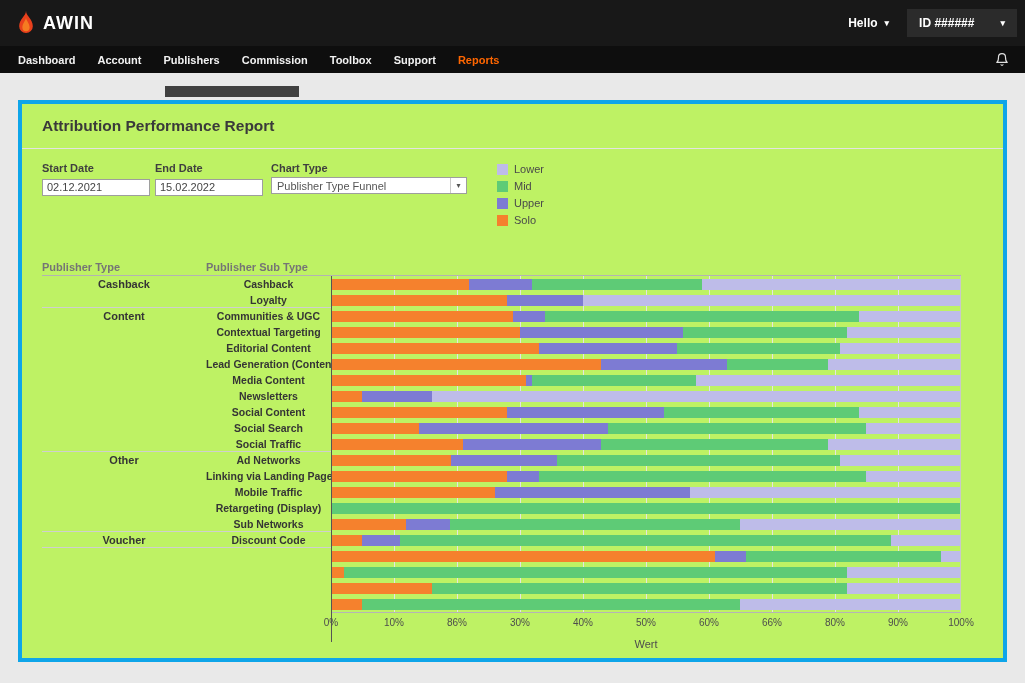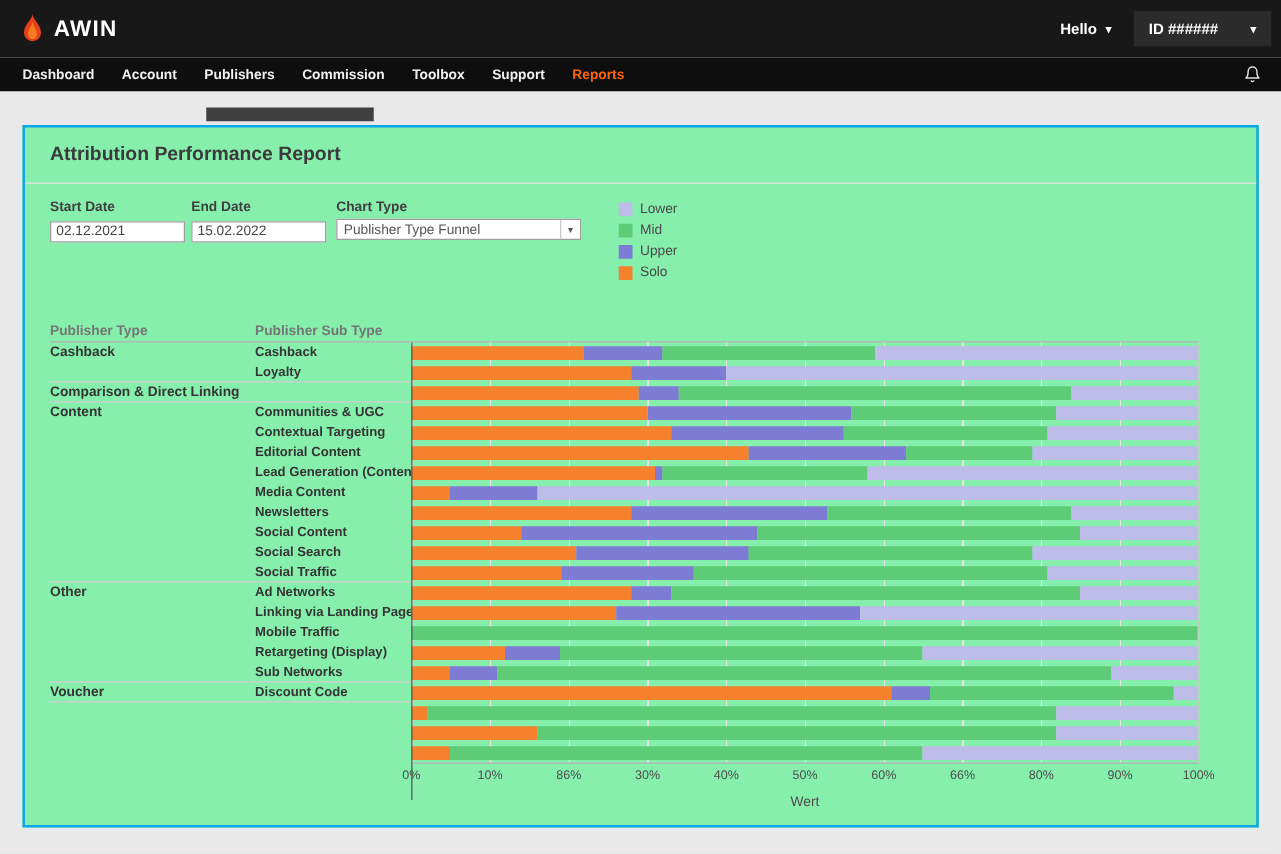--- a/index.html
+++ b/index.html
@@ -26,21 +26,21 @@
   .nav-item { color:#f2f2f2; font-weight:700; font-size:11px; margin-right:22px;
               cursor:pointer; white-space:nowrap;text-align:right; }
   .nav-item.active { color:#ff6600; }
   .bell { margin-left:auto; display:flex; align-items:center; cursor:pointer; }
 
   .dark-strip { position:absolute; left:165px; top:86px; width:134px; height:11px;
                 background:#404040; }
 
   
   .card { position:relative; margin:27px 18px 0 18px; width:989px; height:562px;
-          background:#86efac; border:2px solid #0ea5e9; }
+          background:#bef264; border:4px solid #0ea5e9; }
   .card h1 { font-size:15.5px; font-weight:700; color:#3a3a3a; padding:13px 20px;
              border-bottom:1px solid #e3e3e3; }
 
   
   .controls { display:flex; padding:13px 20px 0 20px; }
   .field { margin-right:5px; }
   .field label { display:block; font-size:11px; font-weight:700; color:#3f3f3f;
                  margin-bottom:3px; }
   .field input { width:108px; height:17px; border:1px solid #9e9e9e; font-size:11px;
                  padding:0 4px; color:#444; font-family:"Liberation Sans",sans-serif; }
@@ -57,21 +57,21 @@
   .legend-item .swatch { width:11px; height:11px; display:inline-block; }
   .legend-item .lg-label { font-size:11px; color:#4a4a4a; }
 
   
   .chart { position:relative; margin:30px 20px 0 20px; }
   .chart-header { display:flex; width:919px; height:15px; border-bottom:1px solid #b3b3b3; }
   .chart-header .hdr { font-size:11px; font-weight:700; color:#757575; }
   .chart-header .hdr.type { width:164px; }
   .chart-header .hdr.sub  { width:125px; }
   .chart-body { display:flex; }
-  .labels { width:289px; }
+  .labels { width:289px;text-align:center; }
   .group { display:flex; box-shadow:inset 0 -1px 0 #cfcfcf; }
   .group .type { width:164px; font-size:11px; font-weight:700; color:#353535;
                  line-height:16px; }
   .group .subs { width:125px; }
   .group .sub  { height:16px; line-height:16px; font-size:10.5px; font-weight:700;
                  color:#353535; white-space:nowrap; overflow:hidden; }
   .plot { width:630px; border-right:1px solid #c9c9c9; border-bottom:1px solid #b5b5b5;
           background-image:repeating-linear-gradient(to right,#e4e4e4 0,#e4e4e4 1px,
               transparent 1px,transparent 63px); }
   .bar-row { height:16px; display:flex; align-items:center; }
@@ -177,21 +177,20 @@
     <div class="chart-body">
       <div class="labels" id="chart-labels">
           <div class="group">
             <div class="type">Cashback</div>
             <div class="subs">
               <div class="sub">Cashback</div>
               <div class="sub">Loyalty</div>
             </div>
           </div>
           <div class="group">
-            <div class="type">Comparison &amp; Direct Linking</div>
           </div>
           <div class="group">
             <div class="type">Content</div>
             <div class="subs">
               <div class="sub">Communities &amp; UGC</div>
               <div class="sub">Contextual Targeting</div>
               <div class="sub">Editorial Content</div>
               <div class="sub">Lead Generation (Content)</div>
               <div class="sub">Media Content</div>
               <div class="sub">Newsletters</div>

